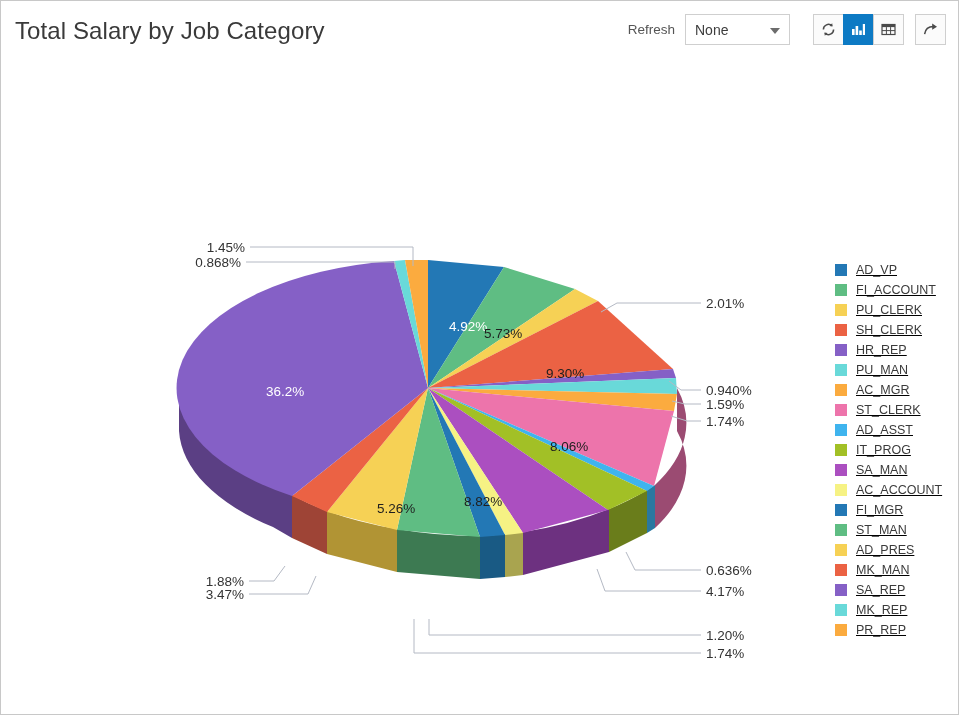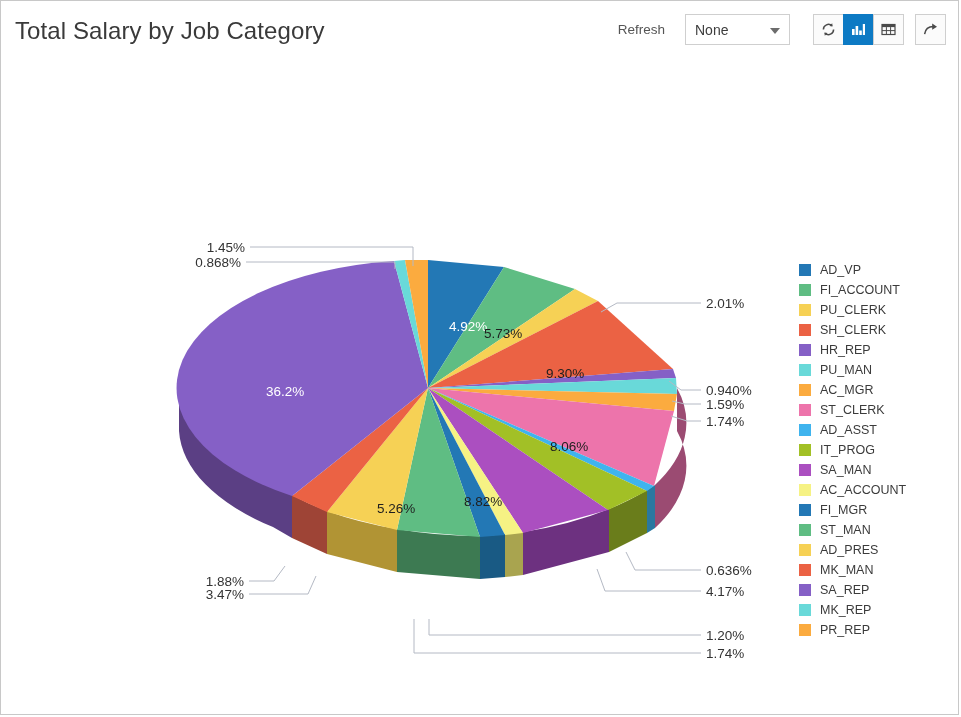--- a/index.html
+++ b/index.html
@@ -44,21 +44,21 @@
     position: absolute;
     right: 12px;
     top: 13px;
     display: flex;
     align-items: center;
     gap: 0;
   }
   #refresh-label {
     font-size: 13.5px;
     color: #555555;
-    margin-right: 20px;
+    margin-right: 10px;
     white-space: nowrap;
   }
   .select-box {
     position: relative;
     width: 105px;
     height: 31px;
     border: 1px solid #cfcfcf;
     background: #ffffff;
     box-sizing: border-box;
     display: flex;
@@ -124,23 +124,24 @@
   }
   .leader {
     stroke: #b4b9c4;
     stroke-width: 1;
     fill: none;
   }
 
   
   #legend {
     position: absolute;
-    left: 798px;
+    left: 834px;
     top: 197px;
     width: 124px;
+    text-decoration: underline;
   }
   .legend-item {
     display: flex;
     align-items: center;
     height: 20px;
   }
   .legend-swatch {
     width: 12px;
     height: 12px;
     flex: 0 0 12px;

